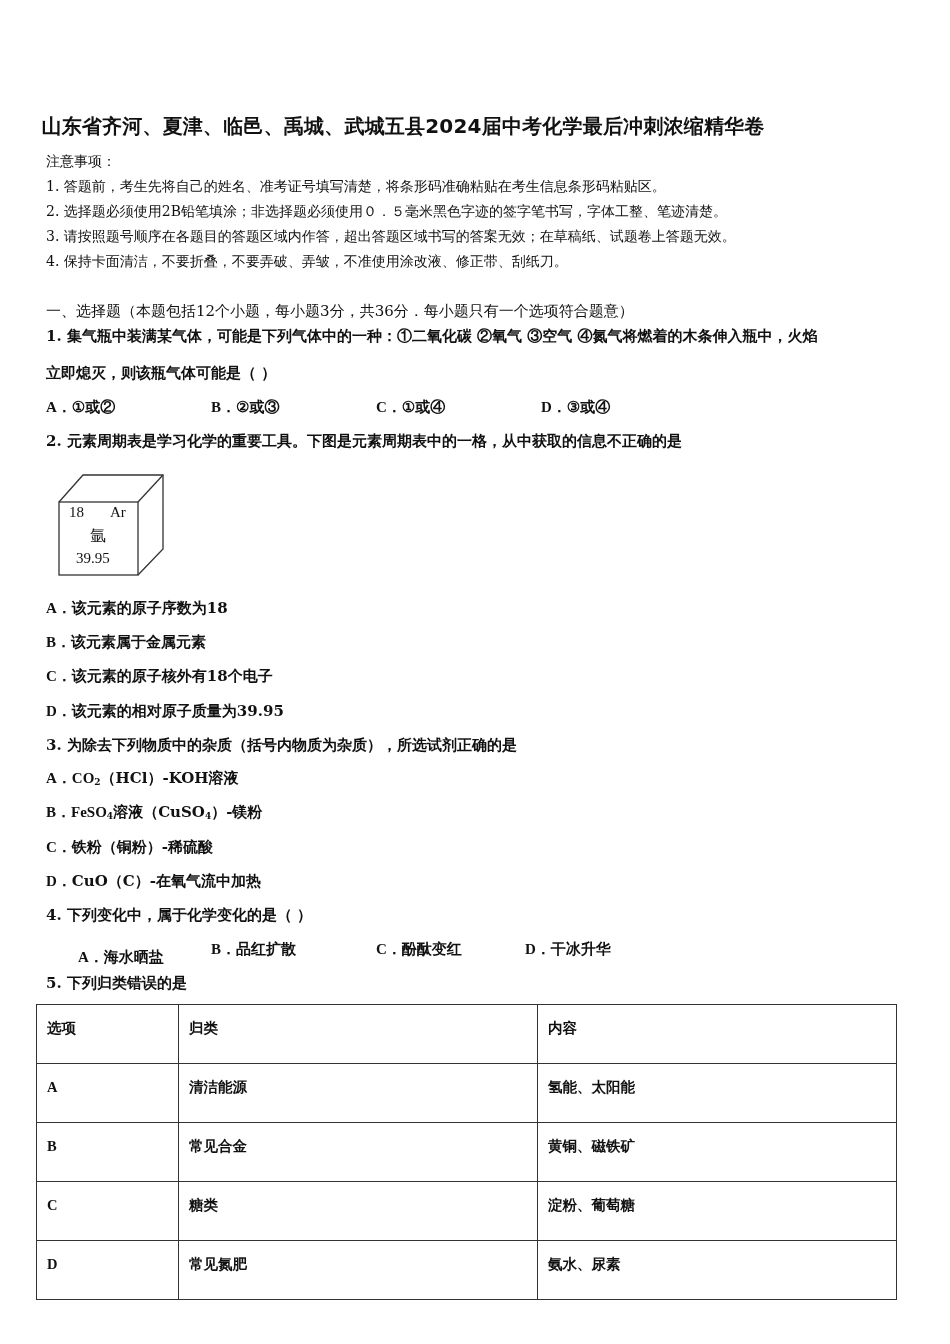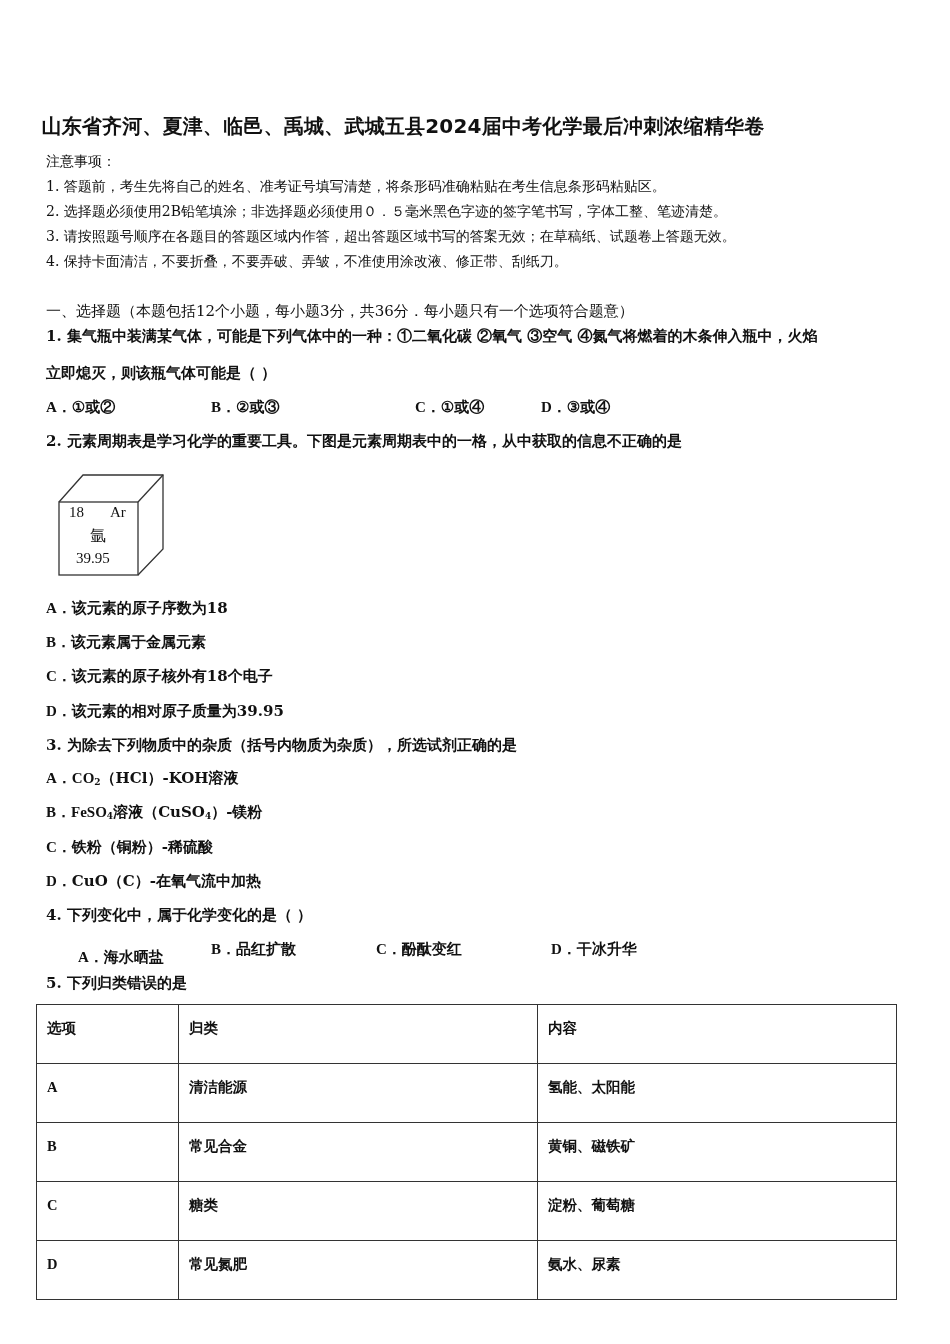--- a/index.html
+++ b/index.html
@@ -49,21 +49,21 @@
 <div class="abs note" style="top:203px;">2. 选择题必须使用2B铅笔填涂；非选择题必须使用０．５毫米黑色字迹的签字笔书写，字体工整、笔迹清楚。</div>
 <div class="abs note" style="top:228px;">3. 请按照题号顺序在各题目的答题区域内作答，超出答题区域书写的答案无效；在草稿纸、试题卷上答题无效。</div>
 <div class="abs note" style="top:253px;">4. 保持卡面清洁，不要折叠，不要弄破、弄皱，不准使用涂改液、修正带、刮纸刀。</div>
 
 <div class="abs q" style="top:302px; font-weight:normal;">一、选择题（本题包括12个小题，每小题3分，共36分．每小题只有一个选项符合题意）</div>
 
 <div class="abs q" style="top:327px;">1. 集气瓶中装满某气体，可能是下列气体中的一种：①二氧化碳 ②氧气 ③空气 ④氮气将燃着的木条伸入瓶中，火焰</div>
 <div class="abs q" style="top:364px;">立即熄灭，则该瓶气体可能是（ ）</div>
 <div class="abs opt" style="left:46px; top:398px;"><span class="k">A．</span><span>①或②</span></div>
 <div class="abs opt" style="left:211px; top:398px;"><span class="k">B．</span><span>②或③</span></div>
-<div class="abs opt" style="left:376px; top:398px;margin-left:39px;"><span class="k">C．</span><span>①或④</span></div>
+<div class="abs opt" style="left:376px; top:398px;"><span class="k">C．</span><span>①或④</span></div>
 <div class="abs opt" style="left:541px; top:398px;"><span class="k">D．</span><span>③或④</span></div>
 
 <div class="abs q" style="top:432px;">2. 元素周期表是学习化学的重要工具。下图是元素周期表中的一格，从中获取的信息不正确的是</div>
 <div class="abs cube">
   <svg width="106" height="102">
     <polyline points="1,28 25,1 105,1 105,75 80,101" fill="none" stroke="#333" stroke-width="1.3"></polyline>
     <line x1="80" y1="28" x2="105" y2="1" stroke="#333" stroke-width="1.3"></line>
     <rect x="1" y="28" width="79" height="73" fill="#fff" stroke="#333" stroke-width="1.3"></rect>
   </svg>
   <span class="num">18</span>
@@ -79,21 +79,21 @@
 <div class="abs q" style="top:736px;">3. 为除去下列物质中的杂质（括号内物质为杂质），所选试剂正确的是</div>
 <div class="abs opt" style="left:46px; top:769px;"><span class="k">A．</span><span class="k">CO</span><sub>2</sub><span>（HCl）-KOH溶液</span></div>
 <div class="abs opt" style="left:46px; top:803px;"><span class="k">B．</span><span class="k">FeSO</span><sub>4</sub><span>溶液（CuSO</span><sub>4</sub><span>）-镁粉</span></div>
 <div class="abs opt" style="left:46px; top:838px;"><span class="k">C．</span><span>铁粉（铜粉）-稀硫酸</span></div>
 <div class="abs opt" style="left:46px; top:872px;"><span class="k">D．</span><span>CuO（C）-在氧气流中加热</span></div>
 
 <div class="abs q" style="top:906px;">4. 下列变化中，属于化学变化的是（ ）</div>
 <div class="abs opt" style="left:46px; top:948px;margin-left:32px;"><span class="k">A．</span><span>海水晒盐</span></div>
 <div class="abs opt" style="left:211px; top:940px;"><span class="k">B．</span><span>品红扩散</span></div>
 <div class="abs opt" style="left:376px; top:940px;"><span class="k">C．</span><span>酚酞变红</span></div>
-<div class="abs opt" style="left:551px; top:940px;"><span class="k">D．</span><span>干冰升华</span></div>
+<div class="abs opt" style="left:525px; top:940px;"><span class="k">D．</span><span>干冰升华</span></div>
 
 <div class="abs q" style="top:974px;">5. 下列归类错误的是</div>
 <table class="cls">
   <tbody>
       <tr>
     <td class="c0">选项</td>
     <td class="c1">归类</td>
     <td>内容</td>
   </tr>
   <tr>

